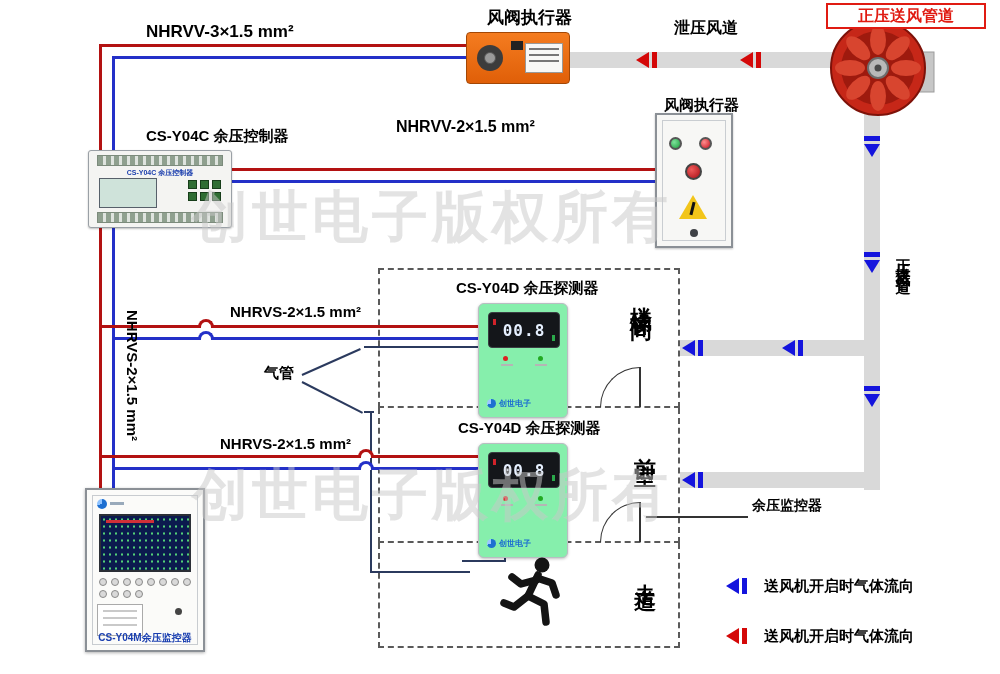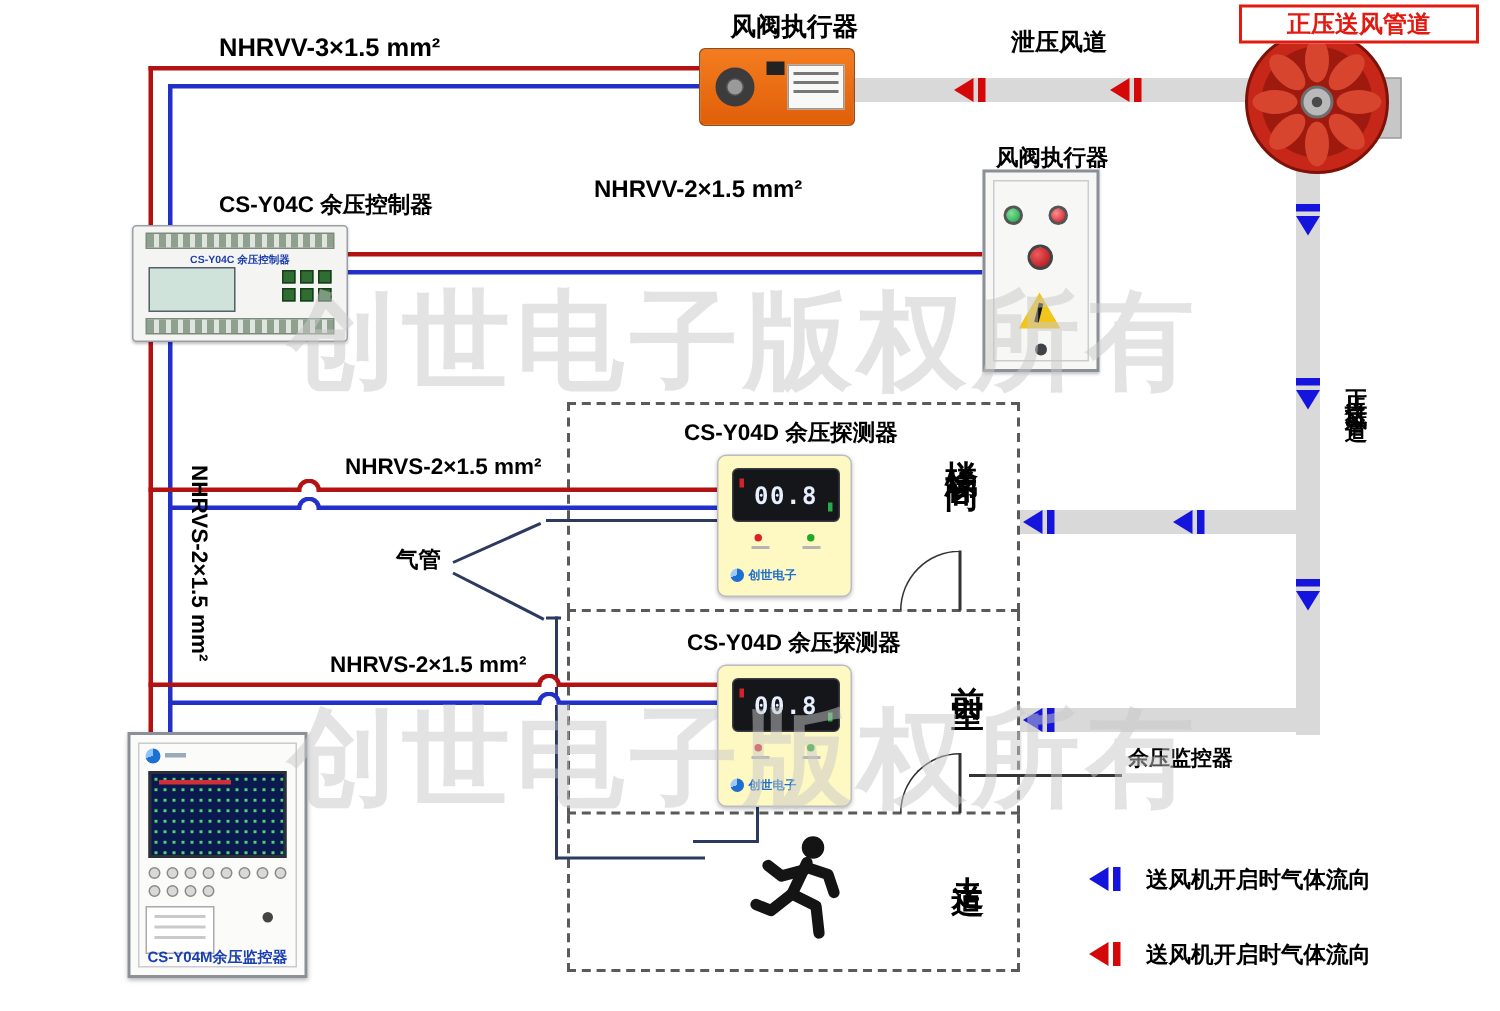--- a/index.html
+++ b/index.html
@@ -64,39 +64,39 @@
   .mon-logo i{position:absolute;left:13px;top:3px;width:14px;height:3px;background:#9ab}
   .mon-screen{position:absolute;left:12px;top:24px;width:92px;height:58px;background:#0b1a4e;border:2px solid #2b2f36;box-sizing:border-box;
       background-image:radial-gradient(#53d178 0.9px,transparent 1.1px);background-size:6px 7px}
   .mon-redbar{position:absolute;left:5px;top:4px;width:55%;height:3px;background:#d03038}
   .mon-btns{position:absolute;left:12px;top:88px;width:92px;display:flex;flex-wrap:wrap;gap:4px}
   .mon-btns i{width:8px;height:8px;border-radius:50%;background:#d9d9d9;border:1px solid #8a8a8a;box-sizing:border-box}
   .mon-card{position:absolute;left:10px;top:114px;width:44px;height:30px;background:#fff;border:1px solid #aaa}
   .mon-card i{display:block;height:2px;background:#c9c9c9;margin:5px 5px 0}
   .mon-key{position:absolute;left:88px;top:118px;width:7px;height:7px;border-radius:50%;background:#444}
   .mon-name{position:absolute;left:0;right:0;bottom:5px;text-align:center;font-size:10px;font-weight:bold;color:#1a3fb0}
-  .detector{width:90px;height:95px;background:#fef9c3;border:1px solid #b9bdc2;border-radius:6px;box-shadow:0 1px 3px rgba(0,0,0,.25)}
+  .detector{width:90px;height:115px;background:#86efac;border:1px solid #b9bdc2;border-radius:6px;box-shadow:0 1px 3px rgba(0,0,0,.25)}
   .det-screen{position:absolute;left:9px;top:8px;width:72px;height:36px;background:#14161a;border:1px solid #3a3d42;border-radius:4px;
       display:flex;align-items:center;justify-content:center;box-sizing:border-box}
   .det-screen:before{content:"";position:absolute;left:4px;top:6px;width:3px;height:6px;background:#d2232a}
   .det-screen:after{content:"";position:absolute;right:4px;bottom:6px;width:3px;height:6px;background:#2aa84a}
   .det-val{color:#e6f0ff;font-family:"DejaVu Sans Mono",monospace;font-size:16px;font-weight:bold;letter-spacing:1px}
   .det-inds{position:absolute;left:0;top:52px;width:100%;display:flex;justify-content:center;gap:30px}
   .det-inds .dot{width:5px;height:5px;border-radius:50%}
   .det-inds .dr{background:#d22}.det-inds .dg{background:#2a2}
   .det-dash{position:absolute;width:12px;height:2px;background:#b5b5b5}
   .det-brand{position:absolute;left:8px;bottom:8px;display:flex;align-items:center;gap:3px;font-size:8px;font-weight:bold;color:#1d6fd1}
   .det-logo{width:9px;height:9px;border-radius:50%;background:conic-gradient(#1d6fd1 0 70%,#9cc9ff 70% 100%)}
   .actuator{left:466px;top:32px;width:104px;height:52px;background:linear-gradient(#f47c20,#e05f08);border:1px solid #a34705;border-radius:4px}
   .act-knob{position:absolute;left:10px;top:12px;width:26px;height:26px;border-radius:50%;background:#3c3c3c}
   .act-knob i{position:absolute;left:7px;top:7px;width:12px;height:12px;border-radius:50%;background:#9a9a9a;border:1px solid #555;box-sizing:border-box}
   .act-blk{position:absolute;left:44px;top:8px;width:12px;height:9px;background:#222}
   .act-plate{position:absolute;left:58px;top:10px;width:38px;height:30px;background:#f8f8f6;border:1px solid #999;box-sizing:border-box}
   .act-plate i{display:block;height:2px;background:#777;margin:4px 3px 0}
-  .wm{position:absolute;font-size:72px;font-weight:bold;color:#c9c9c9;opacity:.5;letter-spacing:4px;
+  .wm{position:absolute;font-size:56px;font-weight:bold;color:#c9c9c9;opacity:.5;letter-spacing:4px;
       white-space:nowrap;z-index:7;pointer-events:none}
 </style>
 </head>
 <body>
 
 <div class="stage">
 
   <div class="duct" style="left:560px;top:52px;width:306px;height:16px"></div>
   <div class="duct" style="left:864px;top:108px;width:16px;height:382px"></div>
   <div class="duct" style="left:680px;top:340px;width:184px;height:16px"></div>

